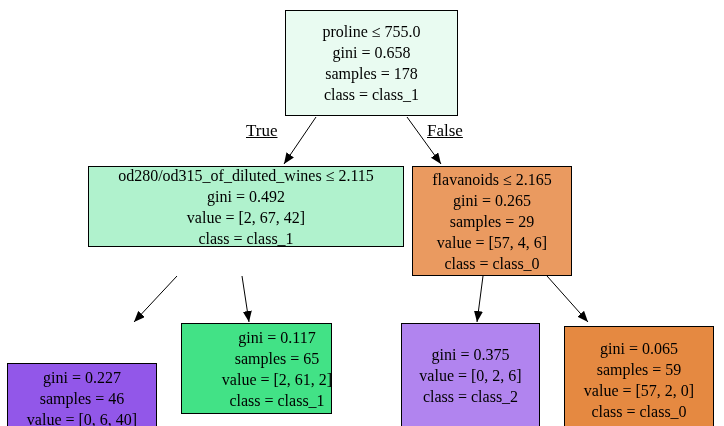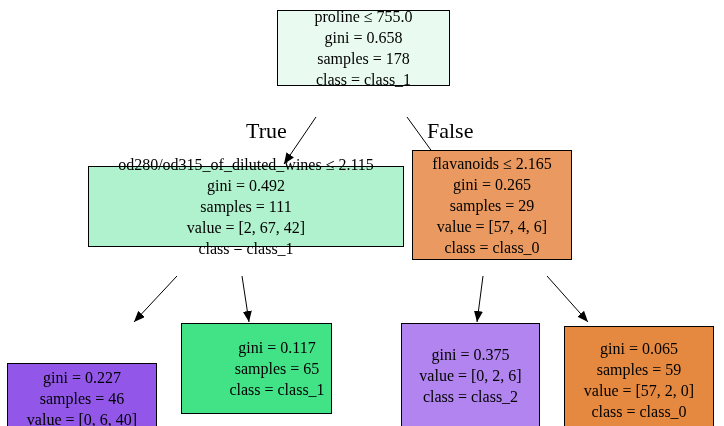--- a/index.html
+++ b/index.html
@@ -32,32 +32,33 @@
     flex-direction: column;
     align-items: center;
     justify-content: center;
     text-align: center;
   }
   .node .line {
     font-size: 16px;
     line-height: 21px;
     white-space: nowrap;
   }
-  .node--root        { left: 277px; top: 10px;  width: 173px; height: 76px; }
+  .node--root        { left: 285px; top: 10px;  width: 173px; height: 106px; }
   .node--od280       { left: 88px;  top: 166px; width: 316px; height: 81px; }
-  .node--flavanoids  { left: 412px; top: 150px; width: 160px; height: 110px; }
+  .node--flavanoids  { left: 412px; top: 166px; width: 160px; height: 110px; }
   .node--leaf1       { left: 7px;   top: 323px; width: 150px; height: 91px; }
   .node--leaf2       { left: 181px; top: 323px; width: 151px; height: 91px; padding-left: 41px; }
   .node--leaf3       { left: 401px; top: 323px; width: 139px; height: 105px; }
   .node--leaf4       { left: 564px; top: 326px; width: 150px; height: 107px; }
   .edge-label {
     position: absolute;
-    font-size: 22px;
+    font-size: 17px;
     line-height: 19px;
     white-space: nowrap;
+    text-decoration: underline;
   }
   .edge-label--true  { left: 246px; top: 121px; }
   .edge-label--false { left: 427px; top: 121px; text-align: right; }
 </style>
 </head>
 <body>
 
 <div class="canvas">
 
   <svg class="edges-svg" viewBox="0 0 724 426">
@@ -80,21 +81,20 @@
     <div class="line">samples = 178</div>
     <div class="line">class = class_1</div>
   </div>
 
   <div class="edge-label edge-label--true">True</div>
   <div class="edge-label edge-label--false">False</div>
 
   <div class="node node--od280" style="background-color: rgb(176, 242, 205);">
     <div class="line">od280/od315_of_diluted_wines ≤ 2.115</div>
     <div class="line">gini = 0.492</div>
-    <div class="line">samples = 111</div>
     <div class="line">value = [2, 67, 42]</div>
     <div class="line">class = class_1</div>
   </div>
 
   <div class="node node--flavanoids" style="background-color: rgb(234, 154, 96);">
     <div class="line">flavanoids ≤ 2.165</div>
     <div class="line">gini = 0.265</div>
     <div class="line">samples = 29</div>
     <div class="line">value = [57, 4, 6]</div>
     <div class="line">class = class_0</div>
@@ -103,20 +103,21 @@
   <div class="node node--leaf1" style="background-color: rgb(146, 87, 233); margin-top: 40px;">
     <div class="line">gini = 0.227</div>
     <div class="line">samples = 46</div>
     <div class="line">value = [0, 6, 40]</div>
     <div class="line">class = class_2</div>
   </div>
 
   <div class="node node--leaf2" style="background-color: rgb(66, 226, 134);">
     <div class="line">gini = 0.117</div>
     <div class="line">samples = 65</div>
+    <div class="line">value = [2, 61, 2]</div>
     <div class="line">class = class_1</div>
   </div>
 
   <div class="node node--leaf3" style="background-color: rgb(177, 132, 239);">
     <div class="line">gini = 0.375</div>
     <div class="line">value = [0, 2, 6]</div>
     <div class="line">class = class_2</div>
   </div>
 
   <div class="node node--leaf4" style="background-color: rgb(229, 137, 65);">

